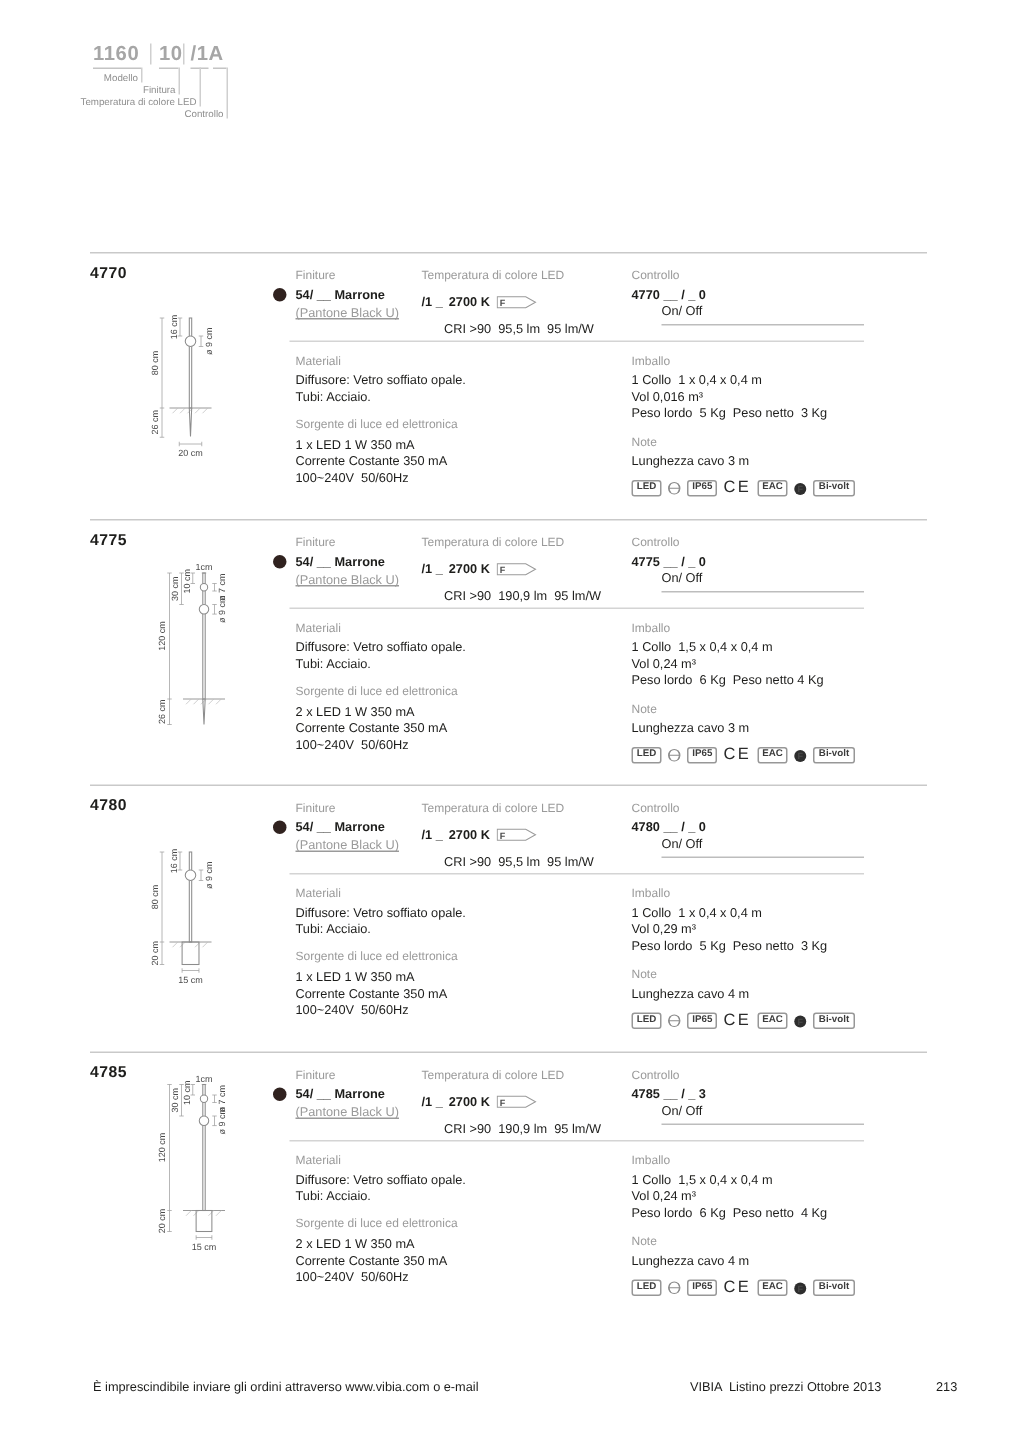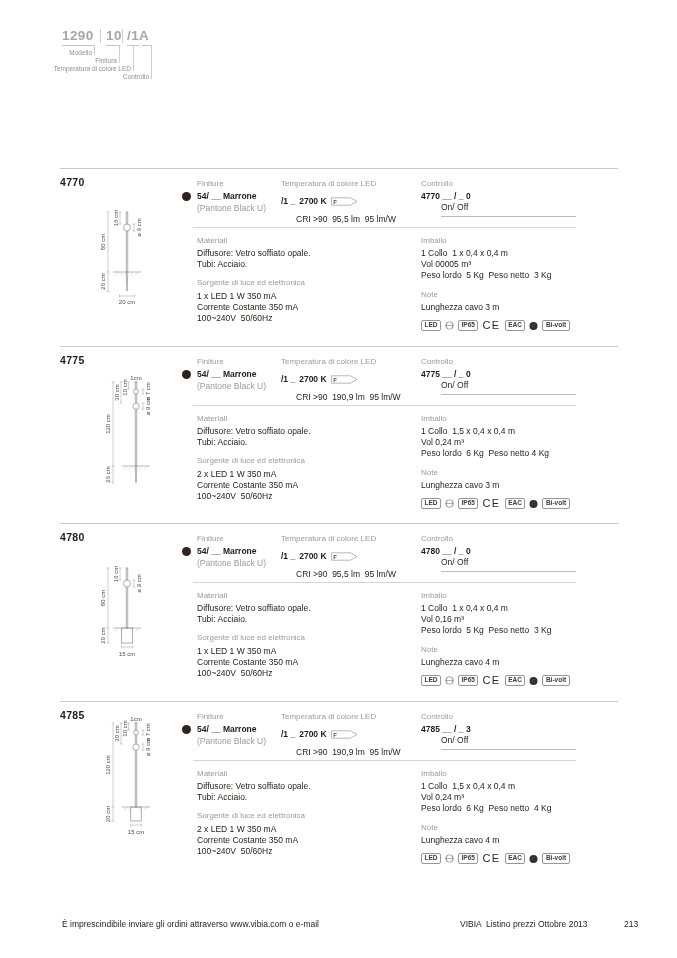--- a/index.html
+++ b/index.html
@@ -1,17 +1,17 @@
 <!DOCTYPE html>
 <html><head>
 <meta charset="utf-8">
 <style>
   html,body{margin:0;padding:0;background:#fff;}
   body{width:677px;height:958px;position:relative;font-family:"Liberation Sans",sans-serif;color:#1d1d1b;overflow:hidden;}
-  .gray{color:#9a9a9a;}
+  .gray{color:#9a9a9a;text-decoration:underline;}
   .b{font-weight:bold;}
   .pre{white-space:pre;}
   
   .legend-code{position:absolute;top:28px;font-size:13.5px;font-weight:bold;color:#a6a6a6;letter-spacing:.4px;}
   .vsep{position:absolute;width:1px;background:#cfcfcf;}
   .hdash{position:absolute;height:1px;background:#c4c4c4;}
   .vtick{position:absolute;width:1px;background:#cfcfcf;}
   .legend-label{position:absolute;font-size:6.5px;color:#8f8f8f;text-align:right;}
   
   .product{position:absolute;left:0;width:677px;height:178px;}
@@ -39,21 +39,21 @@
   svg text{fill:#4a4a4a;font-size:6px;}
   
   .footer-left{position:absolute;left:62px;top:919px;font-size:8.5px;}
   .footer-right{position:absolute;left:460px;top:919px;font-size:8.5px;}
   .page-num{position:absolute;left:624px;top:919px;font-size:8.5px;}
 </style>
 </head>
 <body>
 
 <div>
-  <span class="legend-code" style="left:62px">1290</span>
+  <span class="legend-code" style="left:62px">1160</span>
   <div class="vsep" style="left:100px;top:29px;height:14px"></div>
   <span class="legend-code" style="left:106px">10</span>
   <div class="vsep" style="left:122px;top:29px;height:14px"></div>
   <span class="legend-code" style="left:127px">/1A</span>
 
   <div class="hdash" style="left:62px;top:45px;width:32px"></div>
   <div class="hdash" style="left:106px;top:45px;width:13px"></div>
   <div class="hdash" style="left:127px;top:45px;width:12px"></div>
   <div class="hdash" style="left:142px;top:45px;width:9px"></div>
 
@@ -130,21 +130,21 @@
     <div class="pre">Tubi: Acciaio.</div>
     <div class="lbl mt">Sorgente di luce ed elettronica</div>
     <div class="pre">1 x LED 1 W 350 mA</div>
     <div class="pre">Corrente Costante 350 mA</div>
     <div class="pre">100~240V  50/60Hz</div>
   </div>
 
   <div class="colE">
     <div class="lbl">Imballo</div>
     <div class="pre">1 Collo  1 x 0,4 x 0,4 m</div>
-    <div class="pre">Vol 00005 m³</div>
+    <div class="pre">Vol 0,016 m³</div>
     <div class="pre">Peso lordo  5 Kg  Peso netto  3 Kg</div>
     <div class="lbl mt">Note</div>
     <div class="pre">Lunghezza cavo 3 m</div>
     <div class="badges">
       <span class="bx">LED</span>
       <svg width="9" height="9" viewBox="0 0 10 10">
           <g stroke="#8c8c8c" fill="none" stroke-width="0.8">
             <circle cx="5" cy="5" r="4.2"></circle>
             <path d="M0.8 5 H9.2 M2.4 1.7 a5.5 5.5 0 0 0 0 6.6 M7.6 1.7 a5.5 5.5 0 0 1 0 6.6"></path>
           </g>
@@ -321,21 +321,21 @@
     <div class="pre">Tubi: Acciaio.</div>
     <div class="lbl mt">Sorgente di luce ed elettronica</div>
     <div class="pre">1 x LED 1 W 350 mA</div>
     <div class="pre">Corrente Costante 350 mA</div>
     <div class="pre">100~240V  50/60Hz</div>
   </div>
 
   <div class="colE">
     <div class="lbl">Imballo</div>
     <div class="pre">1 Collo  1 x 0,4 x 0,4 m</div>
-    <div class="pre">Vol 0,16 m³</div>
+    <div class="pre">Vol 0,29 m³</div>
     <div class="pre">Peso lordo  5 Kg  Peso netto  3 Kg</div>
     <div class="lbl mt">Note</div>
     <div class="pre">Lunghezza cavo 4 m</div>
     <div class="badges">
       <span class="bx">LED</span>
       <svg width="9" height="9" viewBox="0 0 10 10">
           <g stroke="#8c8c8c" fill="none" stroke-width="0.8">
             <circle cx="5" cy="5" r="4.2"></circle>
             <path d="M0.8 5 H9.2 M2.4 1.7 a5.5 5.5 0 0 0 0 6.6 M7.6 1.7 a5.5 5.5 0 0 1 0 6.6"></path>
           </g>

